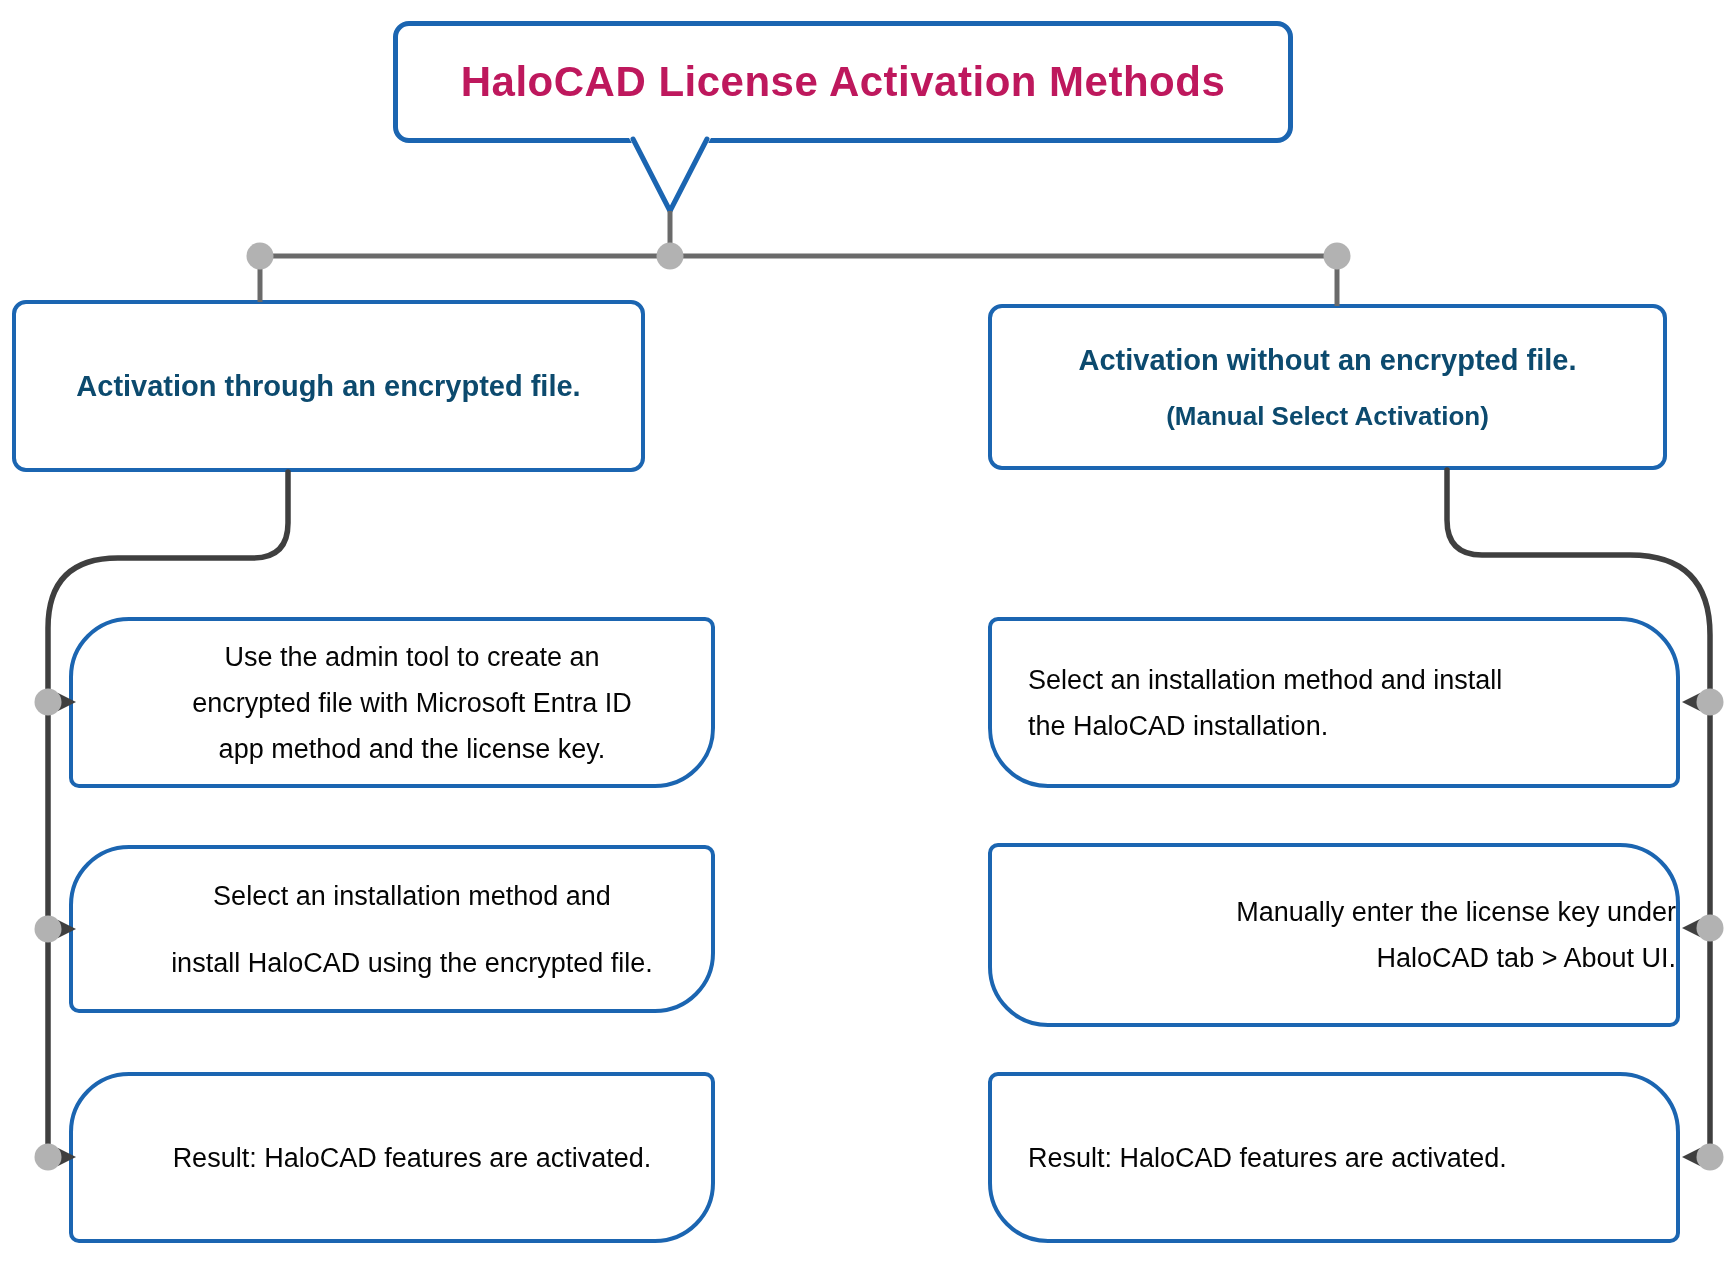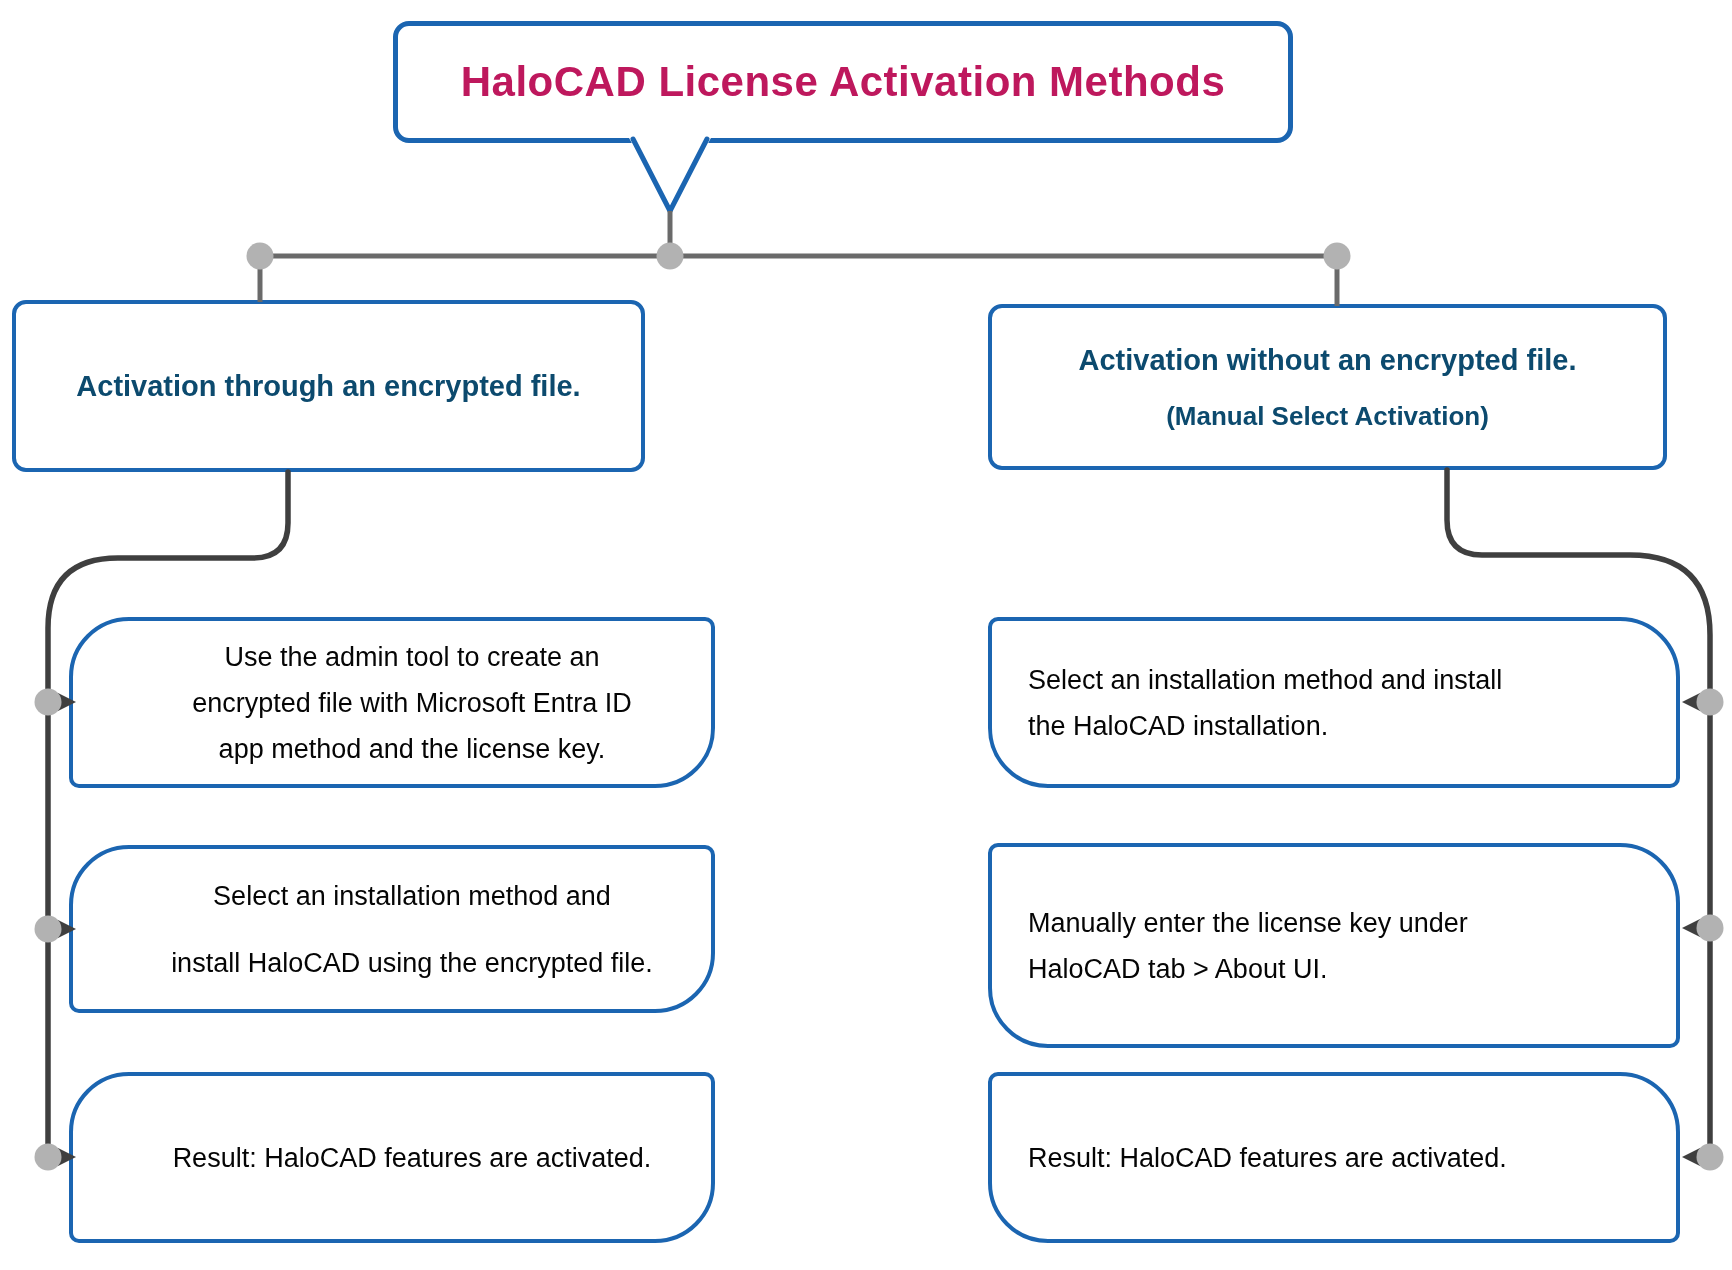--- a/index.html
+++ b/index.html
@@ -57,21 +57,21 @@
     <div class="ln">install HaloCAD using the encrypted file.</div>
   </div>
   <div class="box step step-left" style="top:1072px;height:171px;">
     <div class="ln">Result: HaloCAD features are activated.</div>
   </div>
 
   <div class="box step step-right" style="top:617px;height:171px;">
     <div class="ln">Select an installation method and install</div>
     <div class="ln">the HaloCAD installation.</div>
   </div>
-  <div class="box step step-right" style="top:843px;height:205px;">
+  <div class="box step step-right" style="top:843px;height:184px;text-align:right;">
     <div class="ln">Manually enter the license key under</div>
     <div class="ln">HaloCAD tab &gt; About UI.</div>
   </div>
   <div class="box step step-right" style="top:1072px;height:171px;">
     <div class="ln">Result: HaloCAD features are activated.</div>
   </div>
 
   <svg class="overlay" width="1732" height="1270" viewBox="0 0 1732 1270">
 
     <g>

